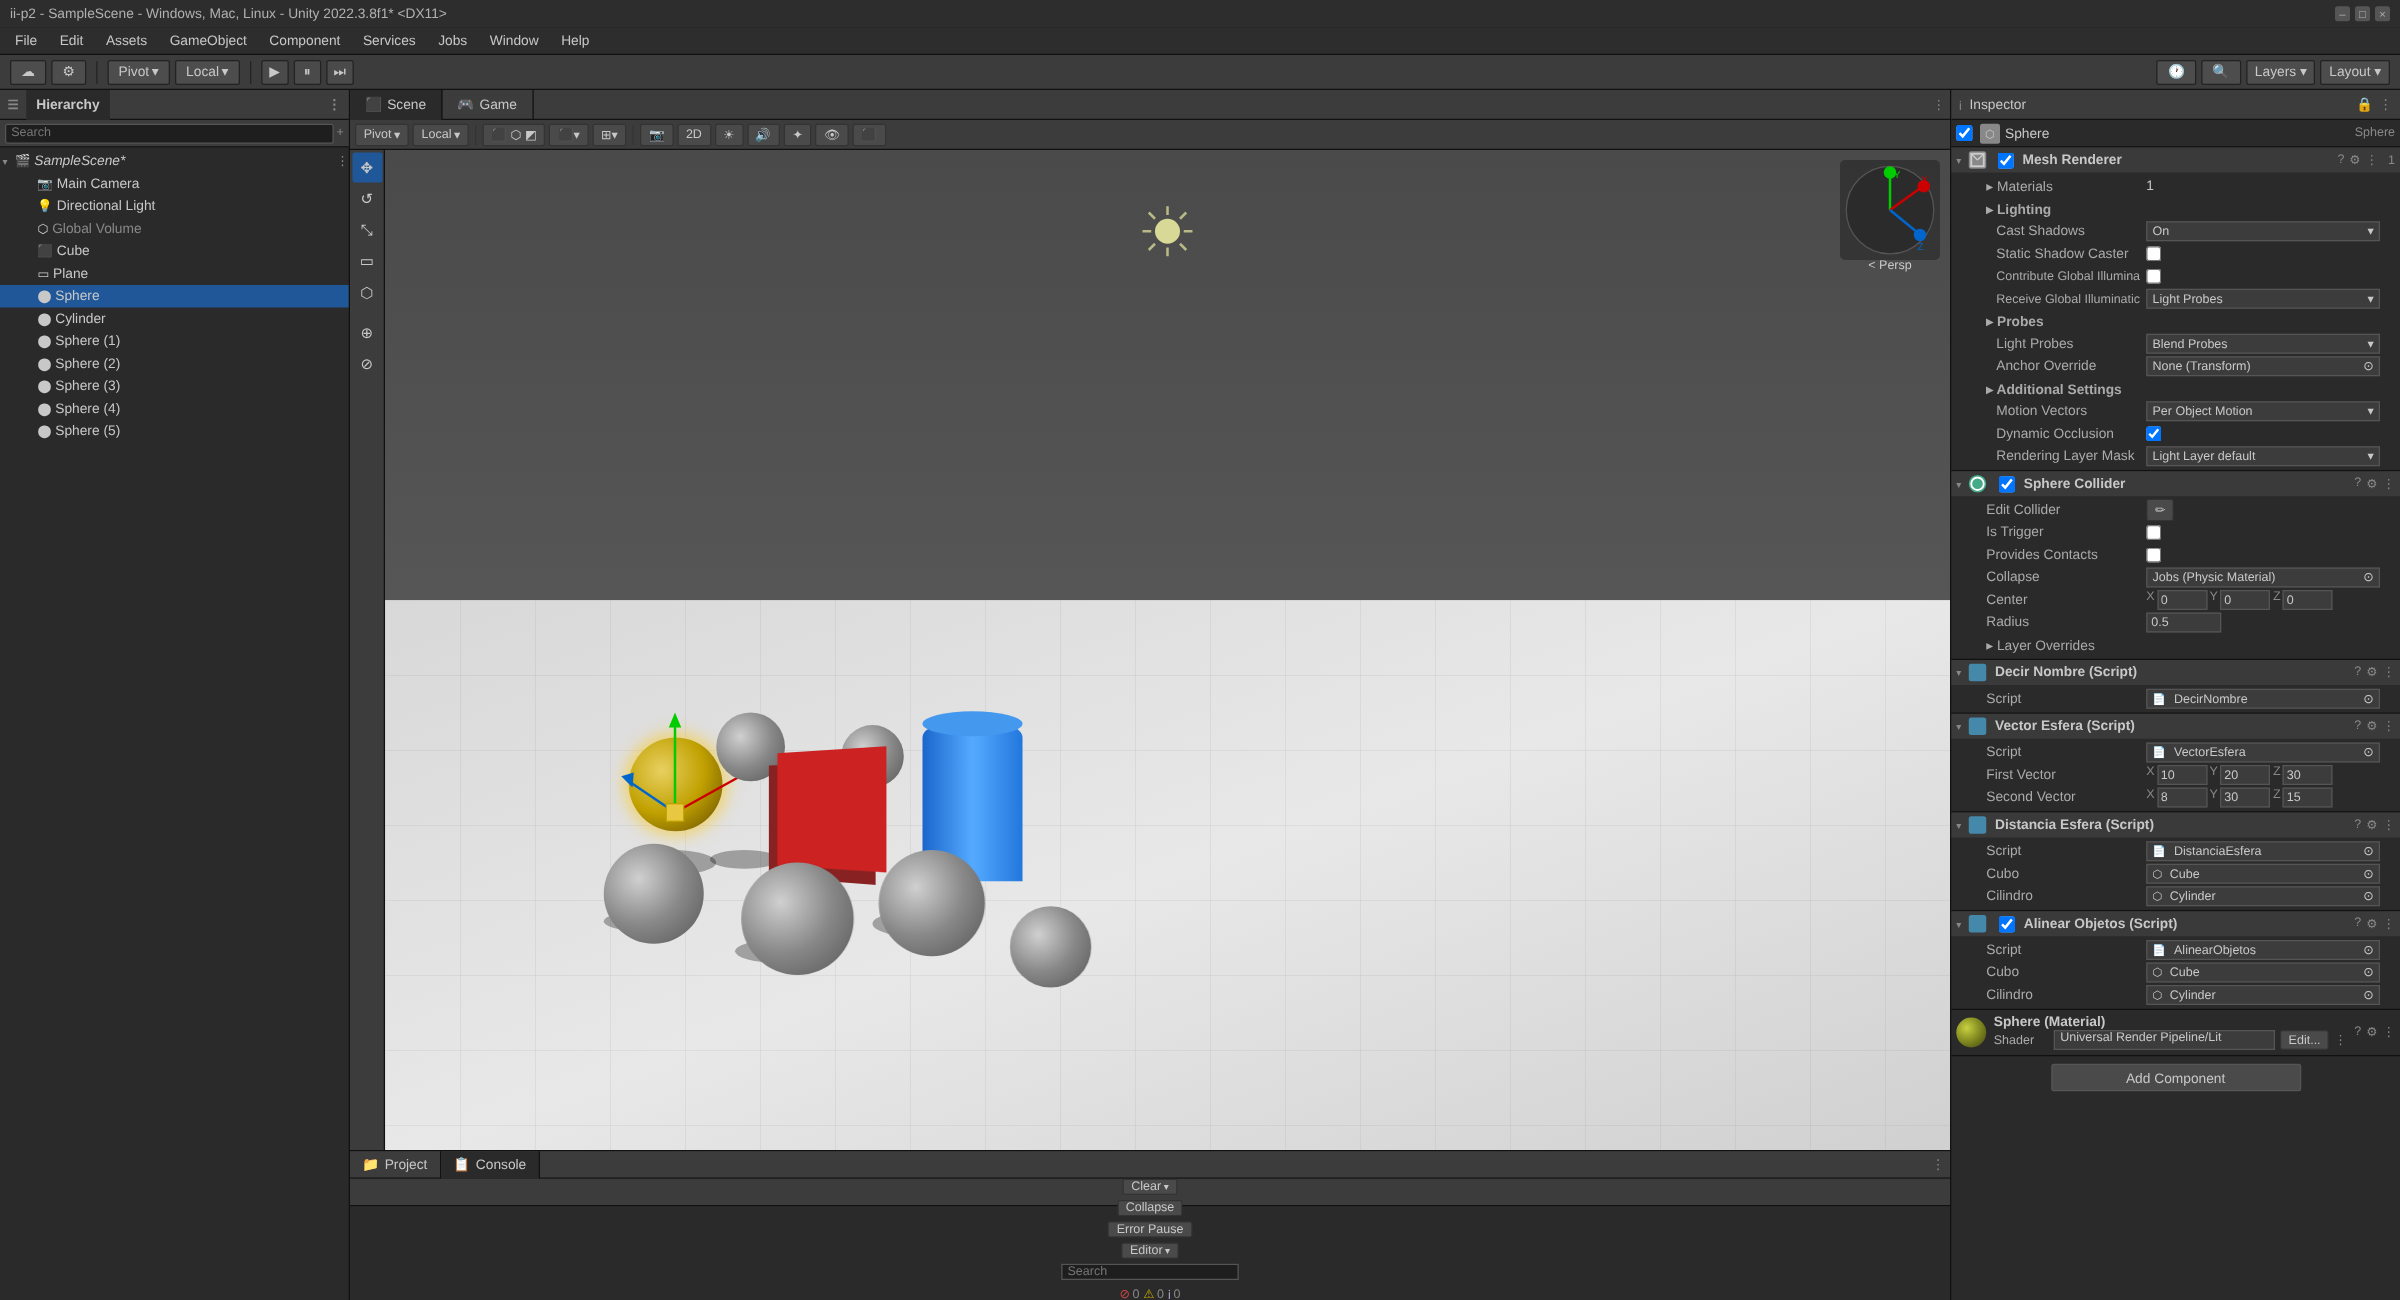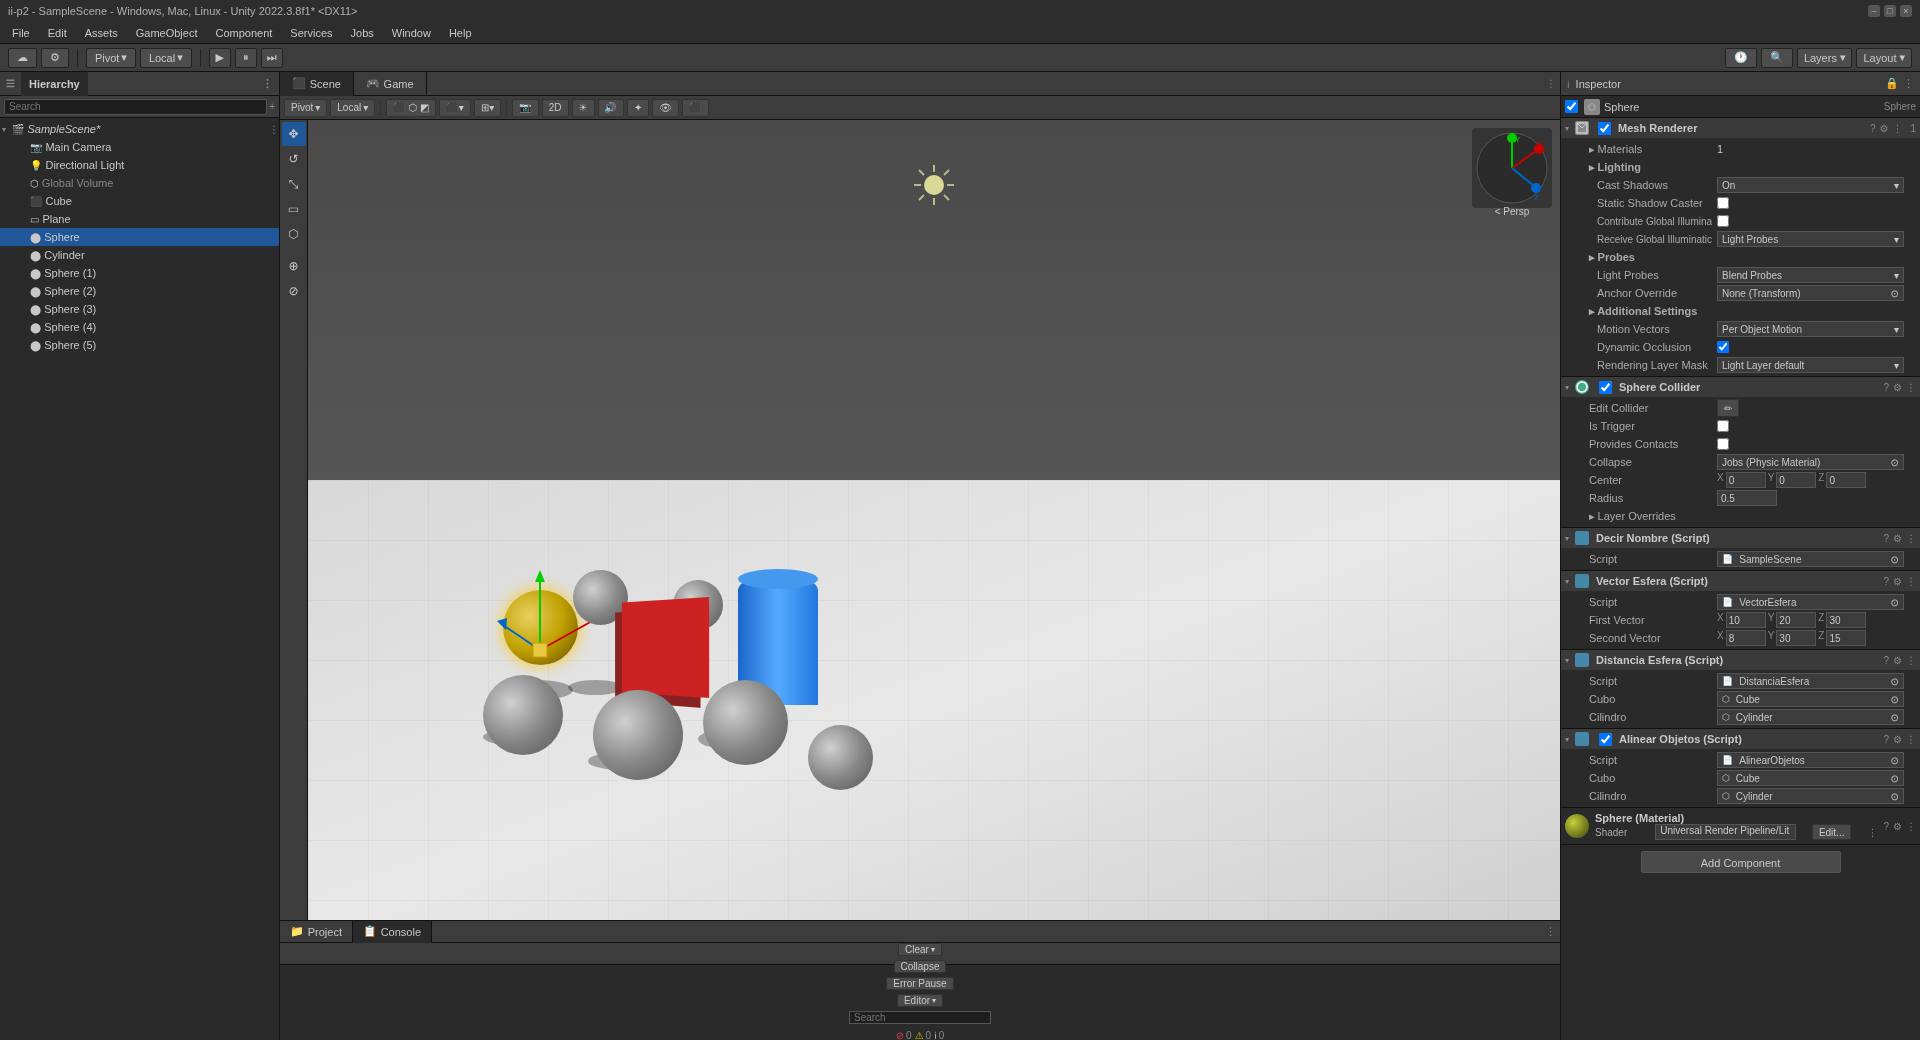--- a/index.html
+++ b/index.html
@@ -407,21 +407,21 @@
       padding: 4px 4px; gap: 6px;
       border-bottom: 1px solid #111;
     }
     .material-sphere {
       width: 24px; height: 24px; border-radius: 50%;
       background: radial-gradient(circle at 35% 35%, #c8d040, #808820, #404010);
       flex-shrink: 0;
     }
     .material-info { flex: 1; }
     .material-name { font-size: 11px; font-weight: bold; }
-    .material-shader { display: flex; align-items: center; gap: 16px; font-size: 10px; color: #aaa; }
+    .material-shader { display: flex; align-items: center; gap: 4px; font-size: 10px; color: #aaa; }
     .shader-dropdown {
       flex: 1; height: 16px; background: #3c3c3c;
       border: 1px solid #555; color: #c8c8c8; font-size: 10px;
       padding: 0 4px; cursor: pointer; margin-left: 12px;
     }
 
     
     .gizmo-widget {
       position: absolute;
       top: 8px; right: 8px;
@@ -991,21 +991,21 @@
           <span class="section-icon">⚙</span>
           <span class="section-icon">⋮</span>
         </div>
       </div>
       <div class="section-content">
         <div class="prop-row">
           <span class="prop-label">Script</span>
           <div class="prop-value">
             <div class="prop-object-ref">
               <span style="margin-right:3px;font-size:9px;">📄</span>
-              <span>SampleScene</span>
+              <span>DecirNombre</span>
               <span style="margin-left:auto;">⊙</span>
             </div>
           </div>
         </div>
       </div>
     </div>
 
     <div class="inspector-section">
       <div class="section-header">
         <span class="section-toggle">▾</span>

